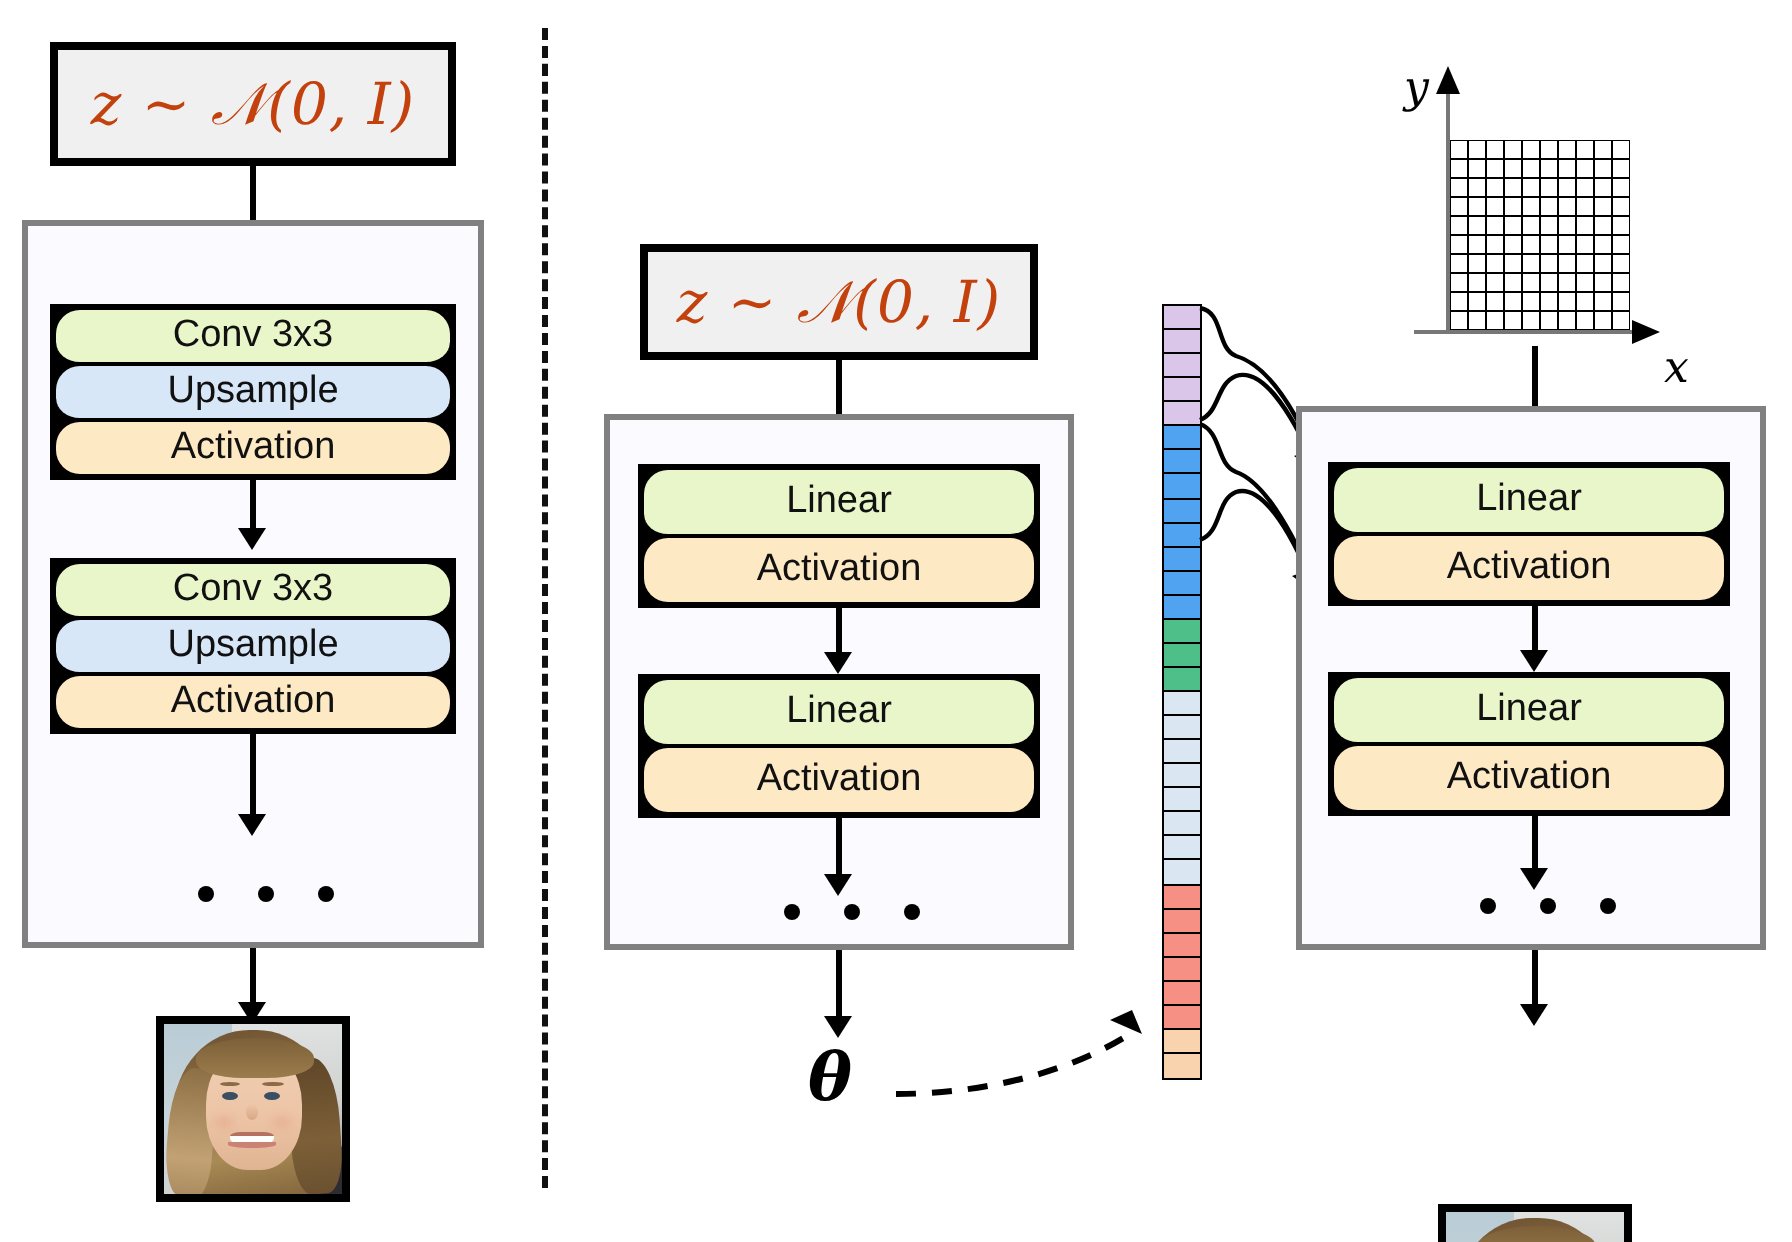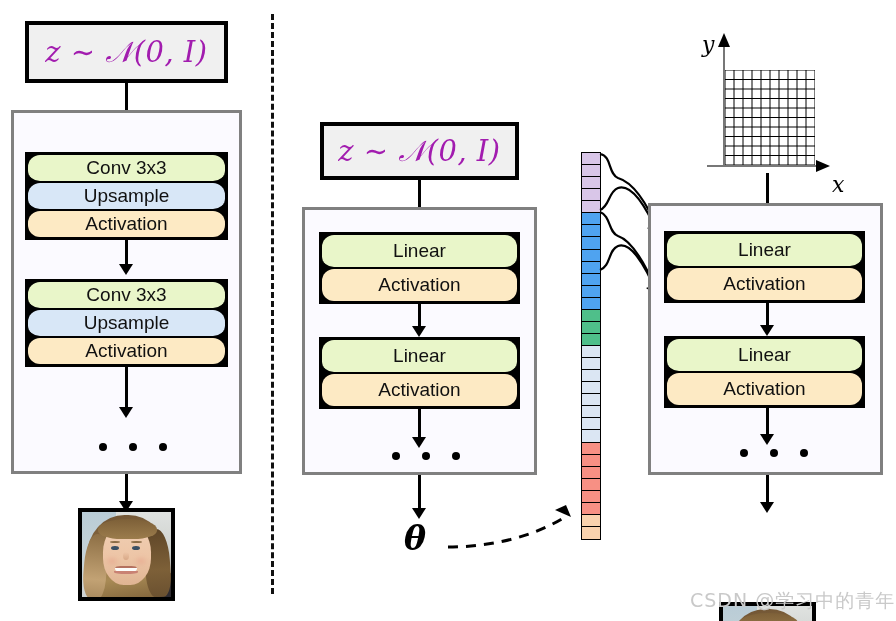--- a/index.html
+++ b/index.html
@@ -22,21 +22,21 @@
   .abs { position: absolute; box-sizing: border-box; }
 
   
   .zbox {
     background: #f0f0f0;
     border: 4px solid #000000;
     display: flex;
     align-items: center;
     justify-content: center;
     font-family: "DejaVu Serif", "Liberation Serif", serif;
-    color: #a21caf;
+    color: #c2410c;
   }
   .zbox .ztext {
     font-size: 29px;
     font-style: italic;
     letter-spacing: 0.5px;
     white-space: nowrap;
   }
 
   
   .netbox {
@@ -410,15 +410,14 @@
     <div class="bg-left"></div>
       <div class="bg-right"></div>
 
     <div class="hair-back"></div>
 
     <div class="face"></div>
       <div class="fringe"></div>
 
   </div>
 
-  <div class="abs" id="watermark" style="left:690px; top:588px;">CSDN @学习中的青年</div>
 
 </div>
 
 </body></html>

